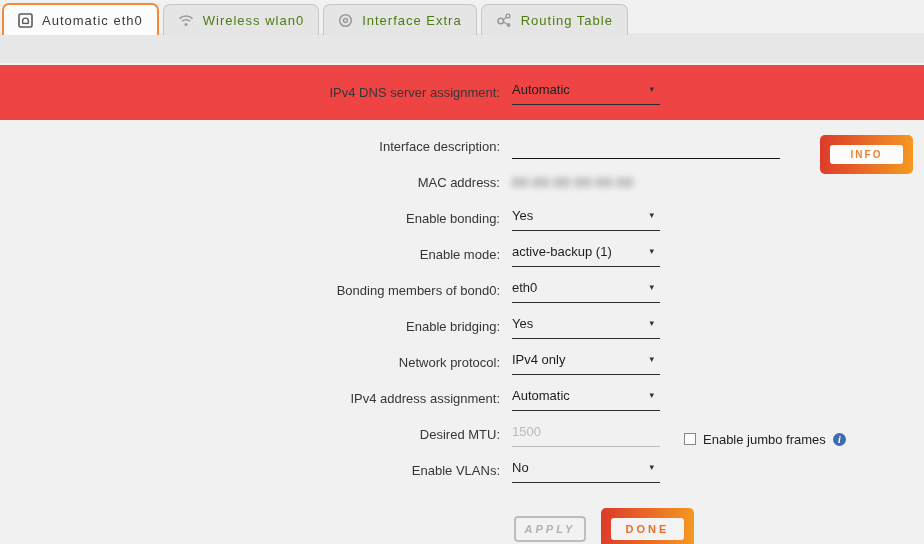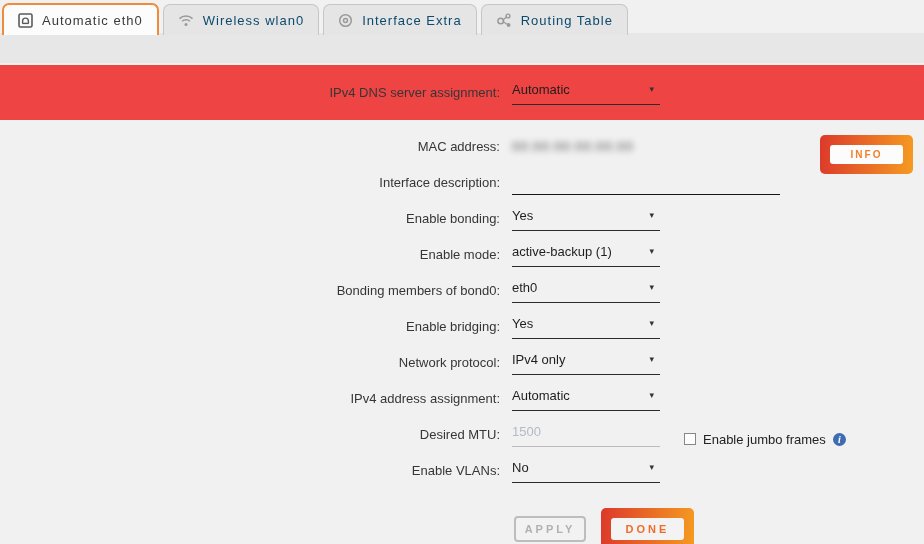--- a/index.html
+++ b/index.html
@@ -17,21 +17,21 @@
     display:flex; align-items:flex-end; gap:4px;
     z-index:3;
   }
   .tab {
     height:31px;
     display:flex; align-items:center; gap:9px;
     padding:0 14px;
     background:#e5e5e5;
     border:1px solid #c6c6c6; border-bottom:none;
     border-radius:7px 7px 0 0;
-    color:#0c4a6e;
+    color:#4d7c0f;
     font-size:13px; letter-spacing:1px;
     cursor:default;
     white-space:nowrap;
   }
   .tab.active {
     height:32px;
     background:#fcfcfc;
     border:2px solid #ef8b3a; border-bottom:none;
     color:#3a3a3a;
   }
@@ -139,20 +139,21 @@
     position:absolute; left:514px; top:508px;
     display:flex; align-items:center; gap:15px; z-index:2;
   }
   .btn-gray {
     width:72px; height:26px;
     border:2px solid #bdbdbd; border-radius:4px;
     background:#f2f2f2; color:#b1b1b1;
     font-size:11px; font-weight:bold; letter-spacing:3px;
     display:flex; align-items:center; justify-content:center;
     cursor:default;
+    font-style:italic;
   }
   .done-btn .grad-inner {
     width:73px; height:22px; background:#f3f3f3; font-size:11px;
   }
 </style>
 </head>
 <body>
 
 <div class="tab-bar">
   <div class="tab active">
@@ -210,30 +211,30 @@
   </div>
 </div>
 
 <div class="grad-wrap info-btn">
   <div class="grad-inner">INFO</div>
 </div>
 
 <div class="form-area">
 
   <div class="row">
+    <div class="flabel">Interface description:</div>
+    <div class="control">
+      <input class="text-input" type="text" value="" style="">
+    </div>
+  </div>
+
+  <div class="row">
     <div class="flabel">MAC address:</div>
     <div class="control">
       <span class="mac-blur">00:00:00:00:00:00</span>
-    </div>
-  </div>
-
-  <div class="row">
-    <div class="flabel">Interface description:</div>
-    <div class="control">
-      <input class="text-input" type="text" value="" style="">
     </div>
   </div>
 
   <div class="row">
     <div class="flabel">Enable bonding:</div>
     <div class="control">
       <div class="select">
         <span>Yes</span>
         <span class="sel-arrow">▾</span>
       </div>

